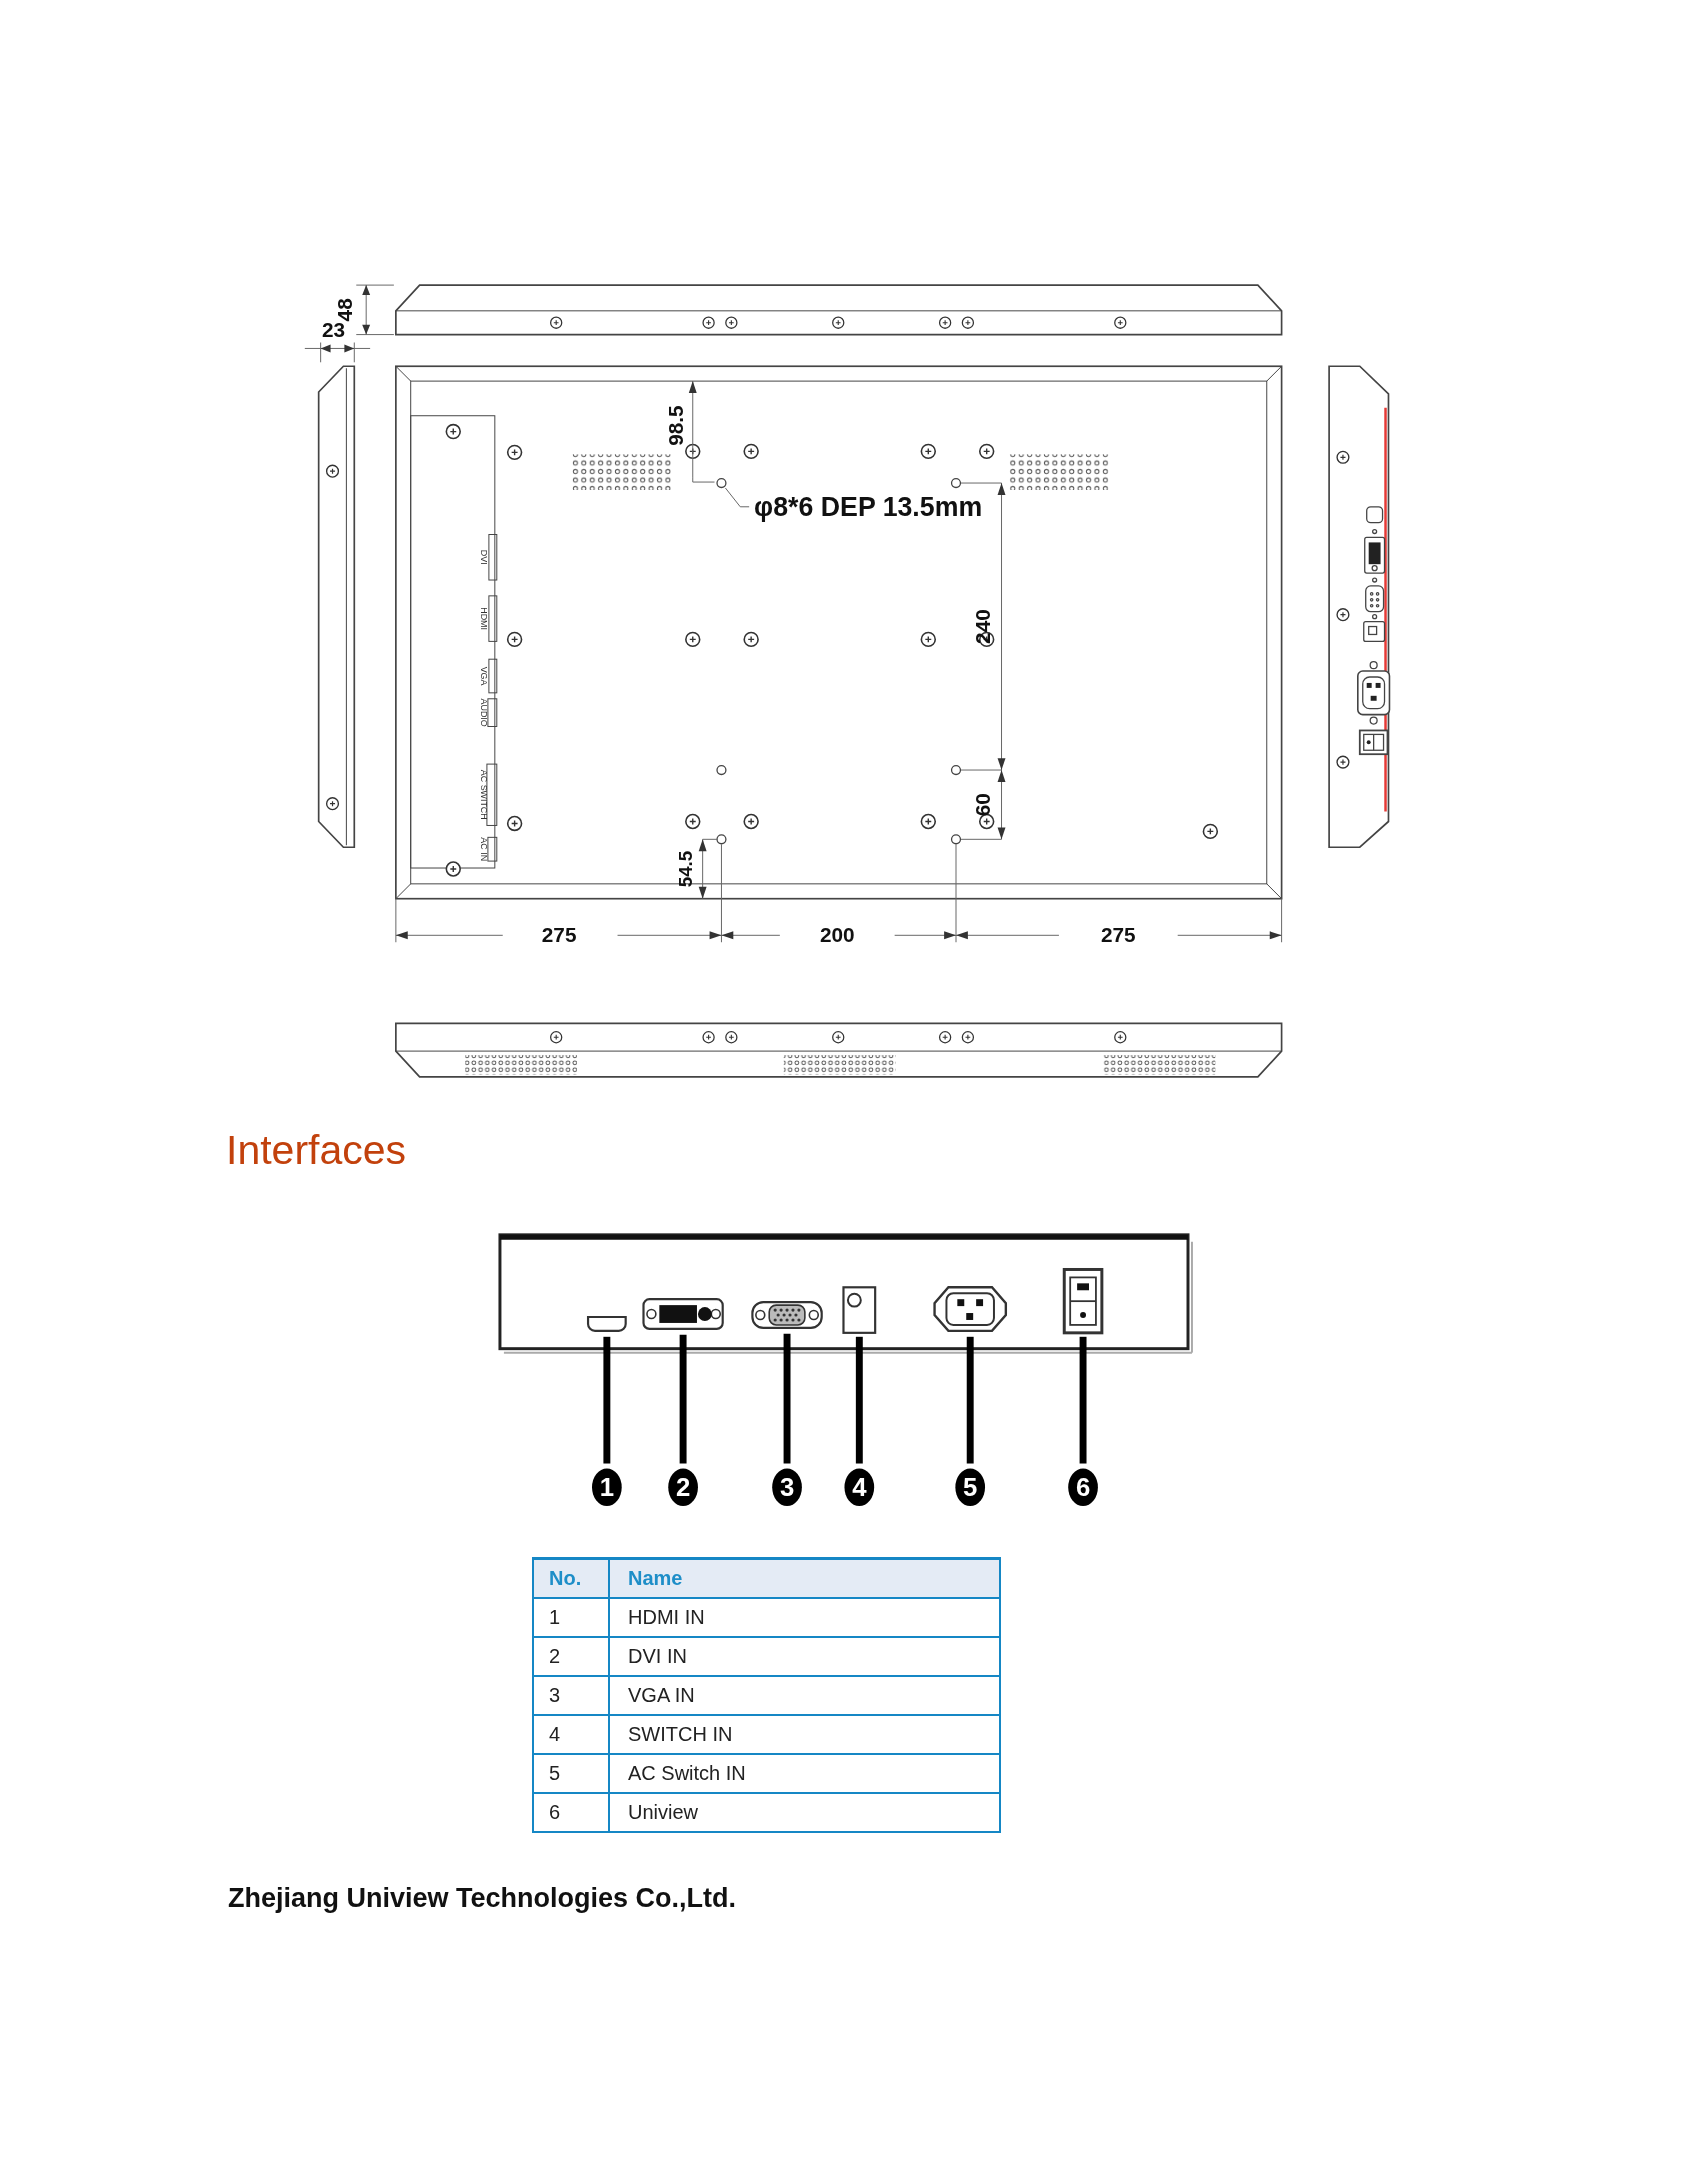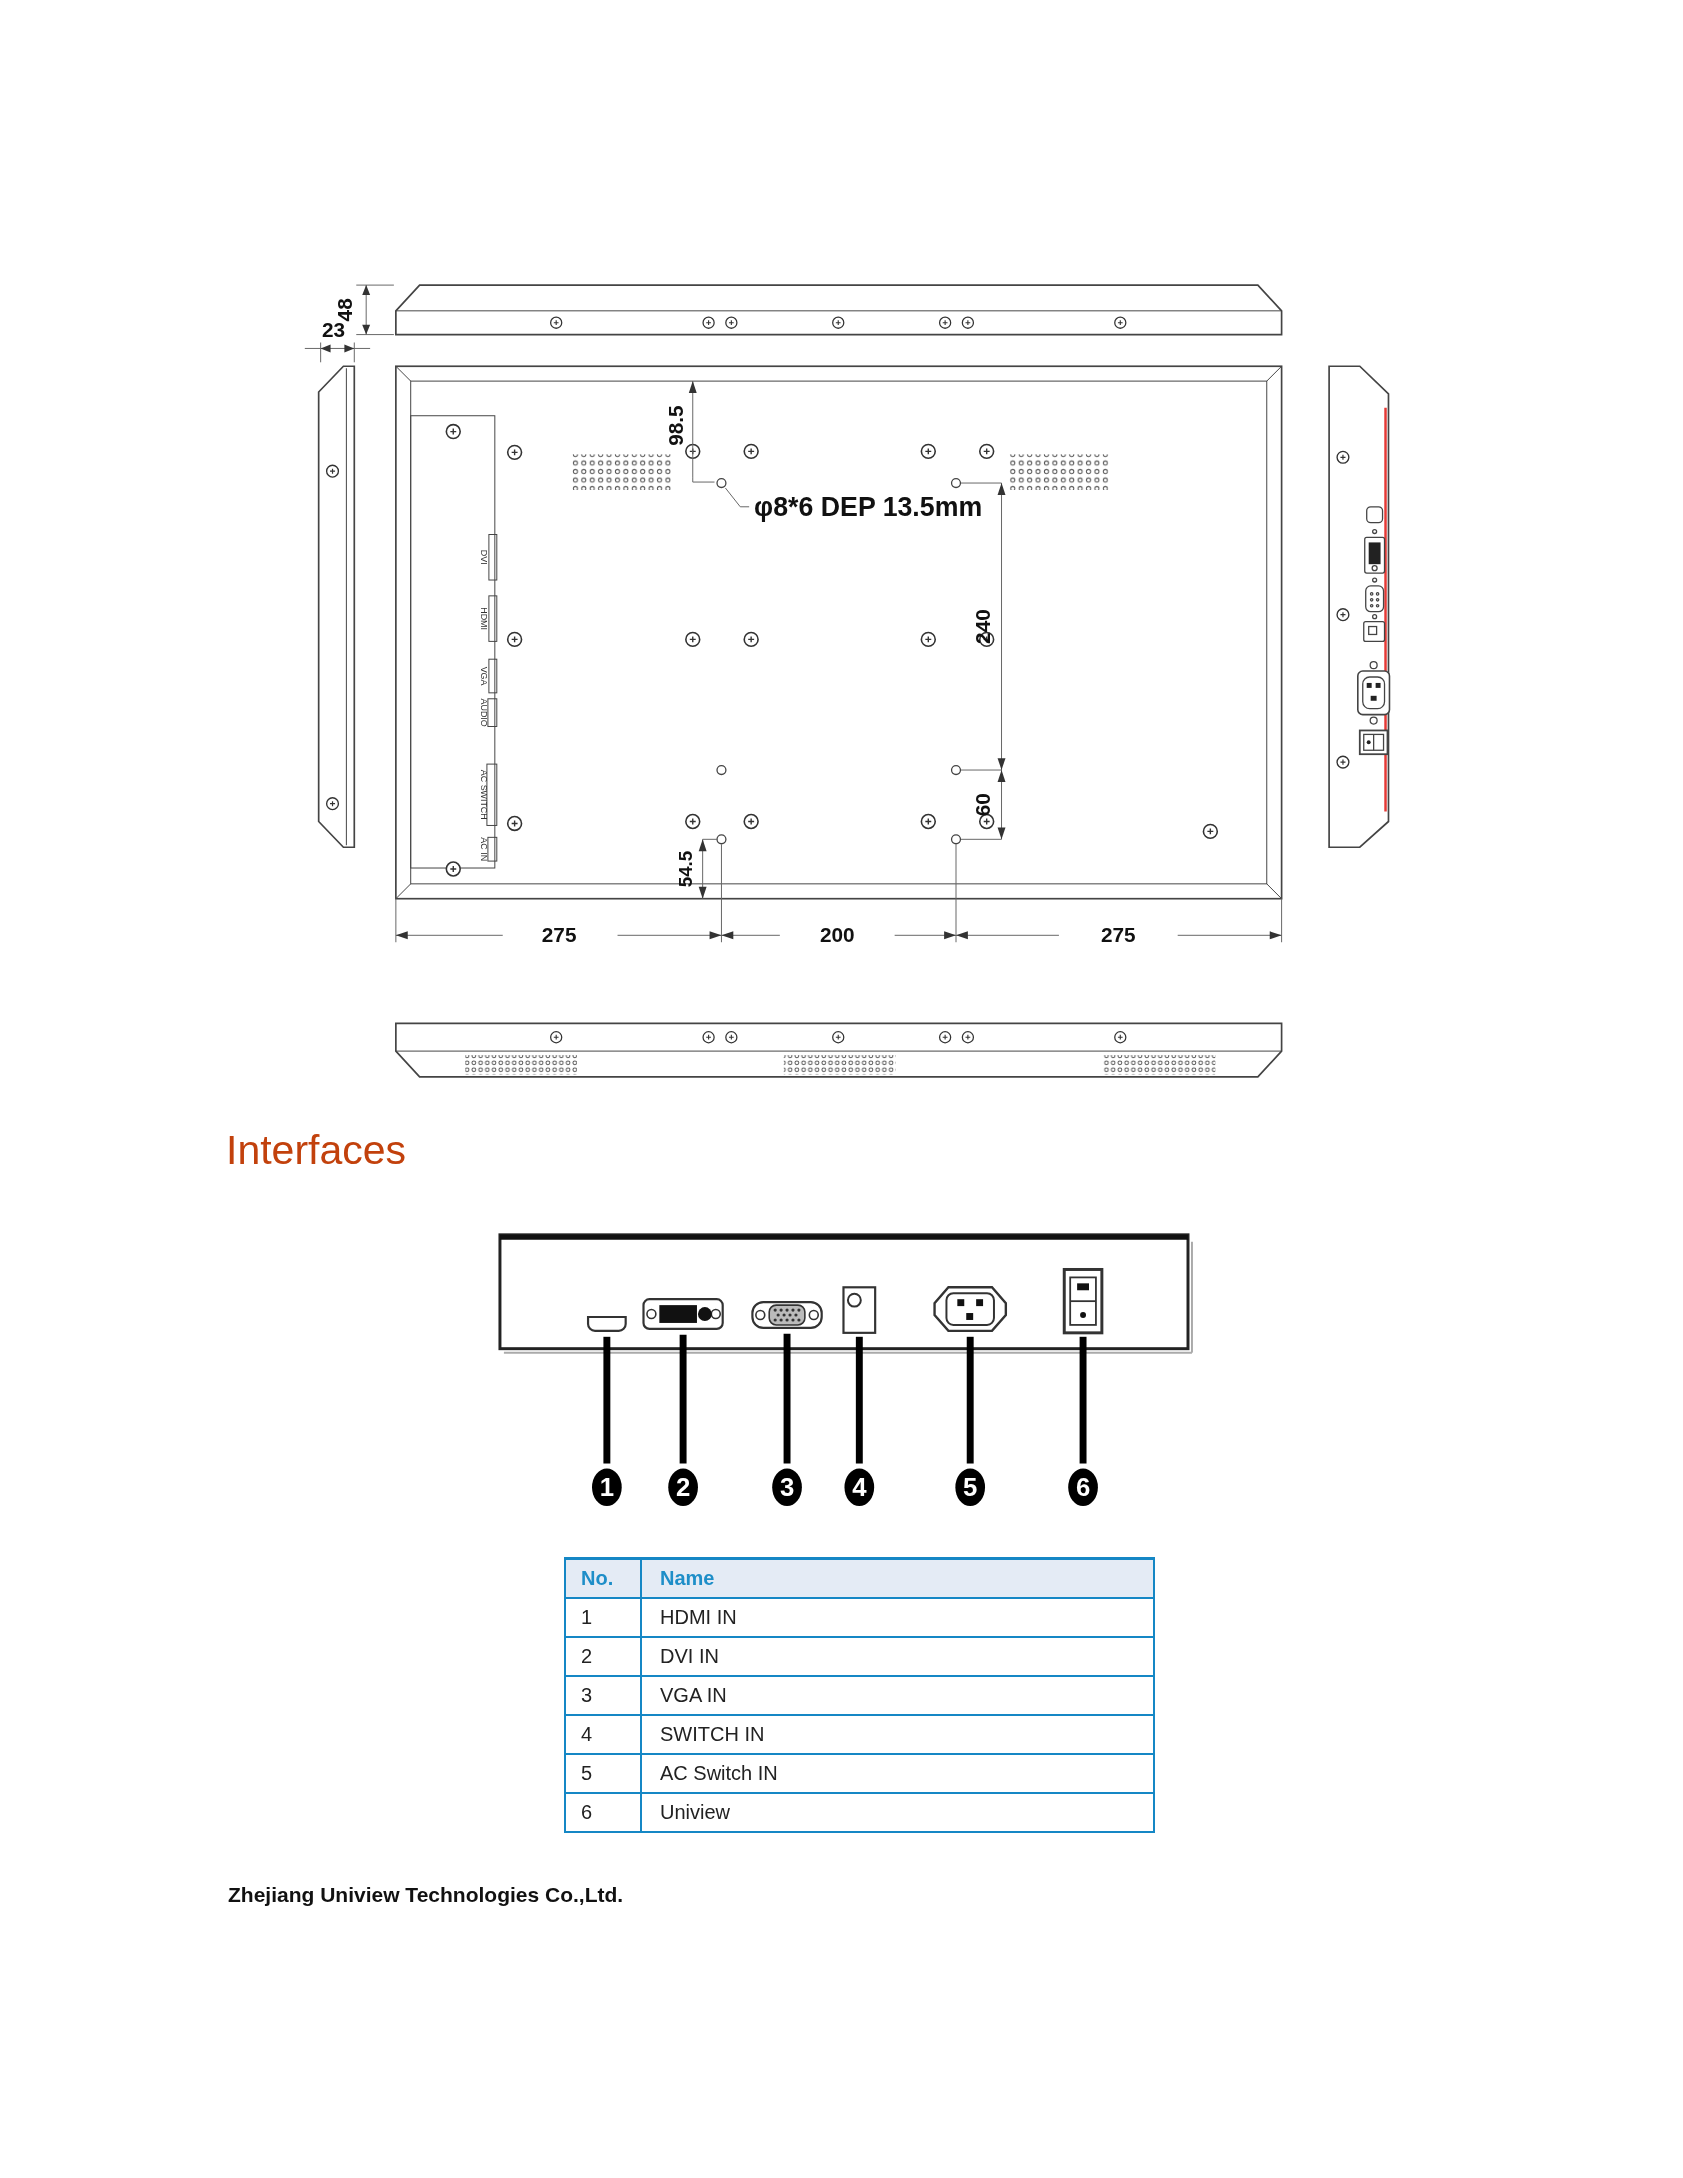--- a/index.html
+++ b/index.html
@@ -10,28 +10,28 @@
   .logo{position:absolute;left:35px;top:10px;width:168px;height:83px;}
   .datasheet{position:absolute;left:995px;top:0;width:272px;height:100px;
              background:linear-gradient(90deg,#2B81BE,#27BCCD);color:#fff;
              display:flex;align-items:center;justify-content:center;
              font-size:35px;letter-spacing:1px;font-weight:400;}
   
   .drawing{position:absolute;left:287px;top:257px;width:1148px;height:842px;}
   .ifheading{position:absolute;left:226px;top:1127px;margin:0;font-size:41px;font-weight:400;color:#c2410c;}
   .ifdiagram{position:absolute;left:475px;top:1218px;width:733px;height:297px;}
   
-  .iftable{position:absolute;left:564px;top:1557px;width:591px;border-collapse:collapse;}
+  .iftable{position:absolute;left:532px;top:1557px;width:469px;border-collapse:collapse;}
   .iftable th,.iftable td{border:2px solid #1587C5;height:35px;text-align:left;vertical-align:middle;}
   .iftable th{background:#E4EBF5;color:#1E8EC8;font-size:20px;font-weight:bold;}
   .iftable td{background:#fff;color:#222;font-size:20px;font-weight:normal;}
   .iftable .c-no{width:58px;padding-left:15px;}
   .iftable .c-name{padding-left:18px;}
   .iftable{border-top:3px solid #1587C5;}
-  .pagefooter{position:absolute;left:228px;top:1883px;font-size:21px;font-weight:bold;color:#111;}
+  .pagefooter{position:absolute;left:228px;top:1883px;font-size:27px;font-weight:bold;color:#111;}
   svg text{font-family:"Liberation Sans",sans-serif;}
   .dimtxt{font-weight:bold;font-size:21px;fill:#111;}
   .dimtxt-s{font-weight:bold;font-size:19px;fill:#111;}
   .holenote{font-weight:bold;font-size:27px;fill:#111;}
   .portlbl{font-size:9px;fill:#333;}
   .callnum{font-weight:bold;font-size:26px;fill:#fff;text-anchor:middle;}
   .ln{stroke:#666;stroke-width:1;fill:none;}
   .outline{stroke:#444;stroke-width:1.7;fill:#fff;}
   .thin{stroke:#444;stroke-width:1;fill:none;}
 </style>

